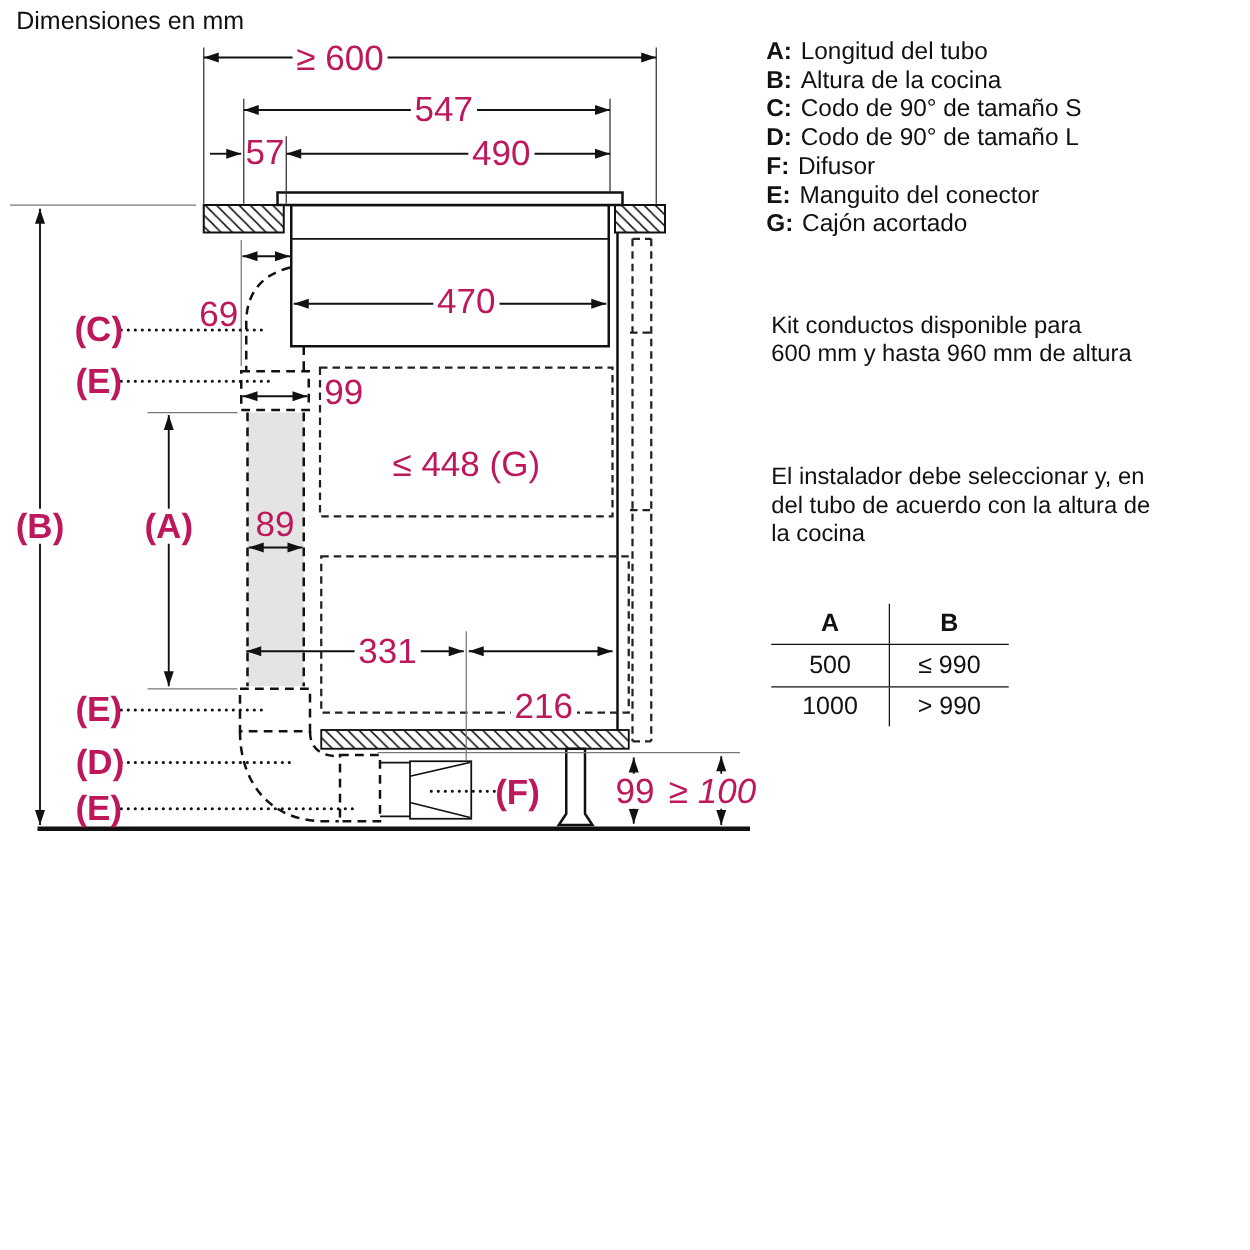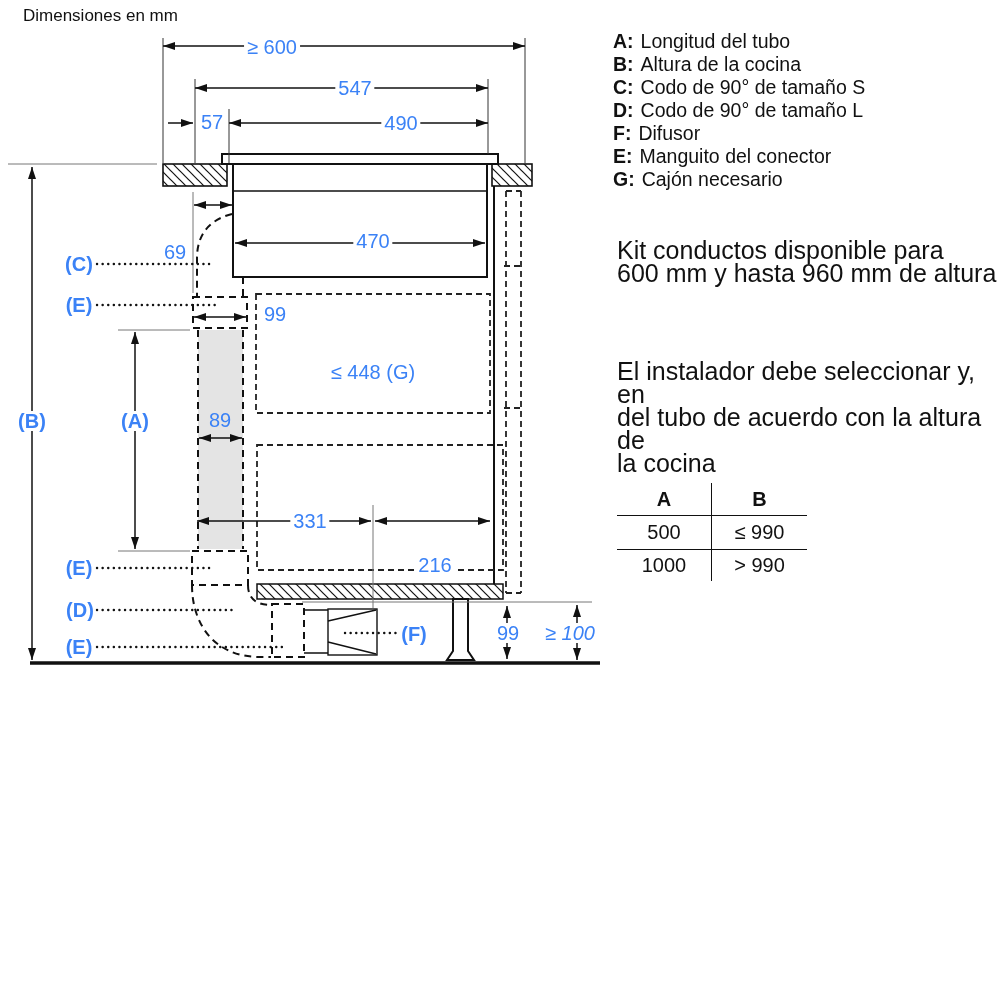--- a/index.html
+++ b/index.html
@@ -1,27 +1,27 @@
 <!DOCTYPE html>
 <html><head>
 <meta charset="utf-8">
 <style>
   html,body{margin:0;padding:0;background:#fff;}
   #stage{position:relative;width:1000px;height:1000px;background:#fff;overflow:hidden;
          font-family:"Liberation Sans","DejaVu Sans",sans-serif;color:#111;}
   #diagram-svg{position:absolute;left:0;top:0;}
-  .lbl{position:absolute;transform:translate(-50%,-50%);font-size:20px;white-space:nowrap;
-       color:#3b82f6;line-height:1;}
+  .lbl{position:absolute;transform:translate(-50%,-50%);font-size:28px;white-space:nowrap;
+       color:#be185d;line-height:1;}
   .bg{background:#fff;padding:0 3px;}
   .bold{font-weight:bold;}
-  .title{position:absolute;left:23px;top:6px;font-size:17px;}
+  .title{position:absolute;left:13px;top:6px;font-size:20px;}
   .legend{position:absolute;left:613px;top:30px;font-size:19.5px;line-height:23px;}
   .legend .row{white-space:nowrap;}
   .legend .key{font-weight:bold;margin-right:7px;}
-  .note{position:absolute;font-size:25px;line-height:23px;}
+  .note{position:absolute;font-size:19px;line-height:23px;margin-top:10px;}
   .note1{left:617px;top:239px;}
   .note2{left:617px;top:360px;}
   .tbl{position:absolute;left:617px;top:483px;width:190px;font-size:20px;}
   .trow{display:flex;}
   .trow .c1{width:94px;text-align:center;border-right:1.6px solid #111;}
   .trow .c2{flex:1;text-align:center;}
   .thead{height:32px;line-height:32px;border-bottom:1.6px solid #111;font-weight:bold;}
   .tr1{height:33px;line-height:33px;border-bottom:1.6px solid #111;}
   .tr2{height:31px;line-height:31px;}
   
@@ -172,21 +172,21 @@
   <div class="lbl bold" style="left:79px;top:647px;">(E)</div>
   <div class="lbl bold" style="left:414px;top:634px;">(F)</div>
 
   <div class="legend">
     <div class="row"><span class="key">A:</span><span>Longitud del tubo</span></div>
     <div class="row"><span class="key">B:</span><span>Altura de la cocina</span></div>
     <div class="row"><span class="key">C:</span><span>Codo de 90° de tamaño S</span></div>
     <div class="row"><span class="key">D:</span><span>Codo de 90° de tamaño L</span></div>
     <div class="row"><span class="key">F:</span><span>Difusor</span></div>
     <div class="row"><span class="key">E:</span><span>Manguito del conector</span></div>
-    <div class="row"><span class="key">G:</span><span>Cajón necesario</span></div>
+    <div class="row"><span class="key">G:</span><span>Cajón acortado</span></div>
   </div>
 
   <div class="note note1">
     <div>Kit conductos disponible para</div>
     <div>600 mm y hasta 960 mm de altura</div>
   </div>
   <div class="note note2">
     <div>El instalador debe seleccionar y, en</div>
     <div>del tubo de acuerdo con la altura de</div>
     <div>la cocina</div>

